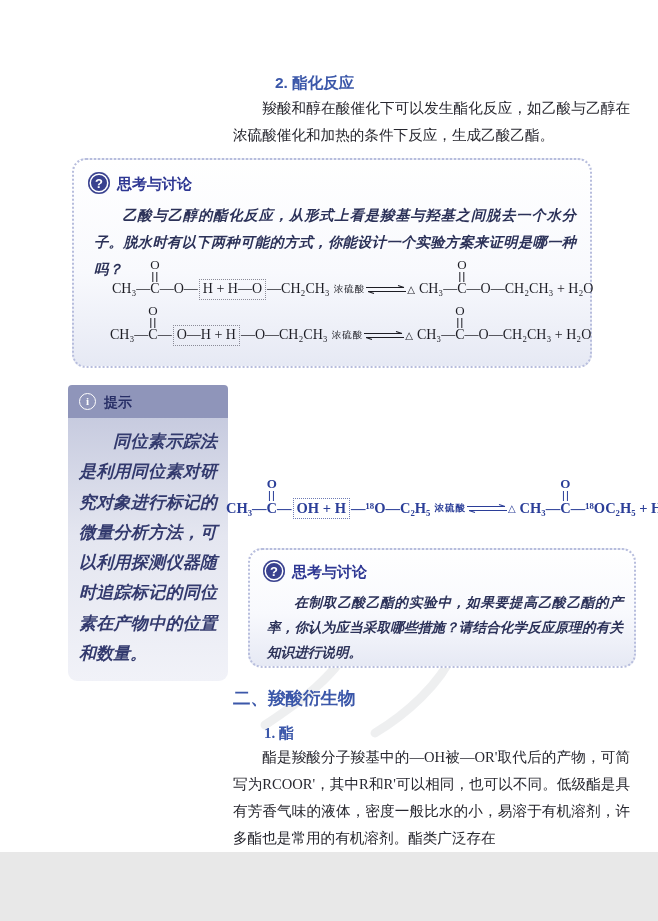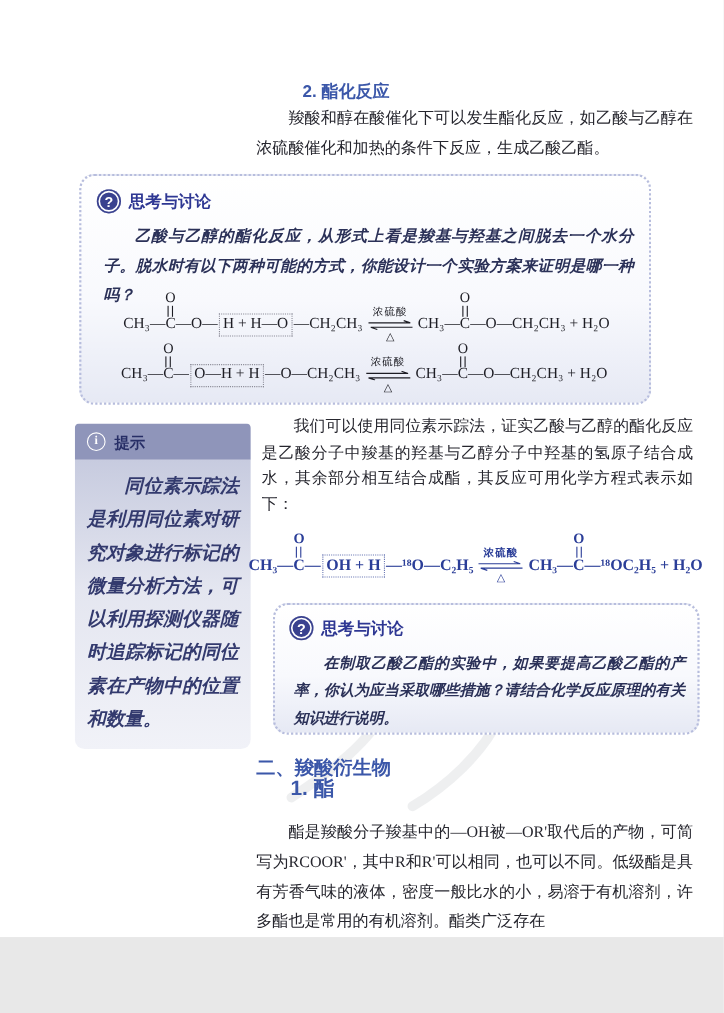--- a/index.html
+++ b/index.html
@@ -77,21 +77,21 @@
   .tok { display:inline-block; }
   .catom { position:relative; display:inline-block; }
   .catom .above {
     position:absolute; bottom:calc(100% - 1px); left:50%; transform:translateX(-50%);
     display:flex; flex-direction:column; align-items:center; line-height:1;
   }
   .catom .otop { font-size:13px; }
   .dbl { width:5px; height:10px; border-left:1.4px solid currentColor; border-right:1.4px solid currentColor; margin-top:1px; }
   .boxed { border:1px dotted #8b8b97; padding:1px 3px; margin:0 1px; }
   .formula.blue .boxed { border-color:#6d7ab5; }
-  .cond { display:flex; flex-direction:column; align-items:center; margin:0 4px; }
+  .cond { display:flex; align-items:center; margin:0 4px; }
   .cond-top { font-size:9.5px; letter-spacing:1px; }
   .cond-bot { font-size:10px; line-height:1; margin-top:1px; }
   .eq-arrows { display:block; margin:1px 0; }
   
   .footer {
     position:absolute; left:70px; top:851px; display:flex; gap:16px;
     color:#47474d; font-size:12.8px;
   }
   .footer .chap { margin-left:16px;margin-top:18px; }
   .footer .chap + .book { margin-left:2px;font-family:Liberation Serif, serif; }
@@ -188,21 +188,20 @@
       <span class="hint-icon">
         <span>i</span>
       </span>
       <span class="hint-title">提示</span>
     </div>
     <div class="hint-body">
       <p>同位素示踪法是利用同位素对研究对象进行标记的微量分析方法，可以利用探测仪器随时追踪标记的同位素在产物中的位置和数量。</p>
     </div>
   </aside>
 
-  <p class="para" style="left:238px; top:377px; width:392px; font-size:14.4px; line-height:1.64;">我们可以使用同位素示踪法，证实乙酸与乙醇的酯化反应是乙酸分子中羧基的羟基与乙醇分子中羟基的氢原子结合成水，其余部分相互结合成酯，其反应可用化学方程式表示如下：</p>
 
   <div class="formula blue" style="left:226px; top:472px;">
     <span class="tok">CH₃—</span>
     <span class="catom">
       <span class="above">
         <span class="otop">O</span>
         <span class="dbl"></span>
       </span><span>C</span>
     </span>
     <span class="tok">—</span>
@@ -232,21 +231,21 @@
         <span>?</span>
       </span>
       <span class="tb-title">思考与讨论</span>
     </div>
     <p class="tb-body" style="left:17px; top:40px; width:356px; font-size:13.6px; line-height:1.85;">在制取乙酸乙酯的实验中，如果要提高乙酸乙酯的产率，你认为应当采取哪些措施？请结合化学反应原理的有关知识进行说明。</p>
   </section>
 
 
   <div class="heading" style="left:233px; top:686px; font-size:17.5px;">二、羧酸衍生物</div>
 
-  <div class="heading" style="left:264px; top:704px; font-size:19px;">1. 酯</div>
+  <div class="heading" style="left:264px; top:724px; font-size:15px;font-family:Liberation Serif, serif;">1. 酯</div>
 
   <p class="para" style="left:233px; top:744px; width:397px;">酯是羧酸分子羧基中的—OH被—OR'取代后的产物，可简写为RCOOR'，其中R和R'可以相同，也可以不同。低级酯是具有芳香气味的液体，密度一般比水的小，易溶于有机溶剂，许多酯也是常用的有机溶剂。酯类广泛存在</p>
 
   <div class="footer">
     <span>74</span>
     <span class="chap">第三章</span>
     <span class="book">烃的衍生物</span>
   </div>
 
 </div>

